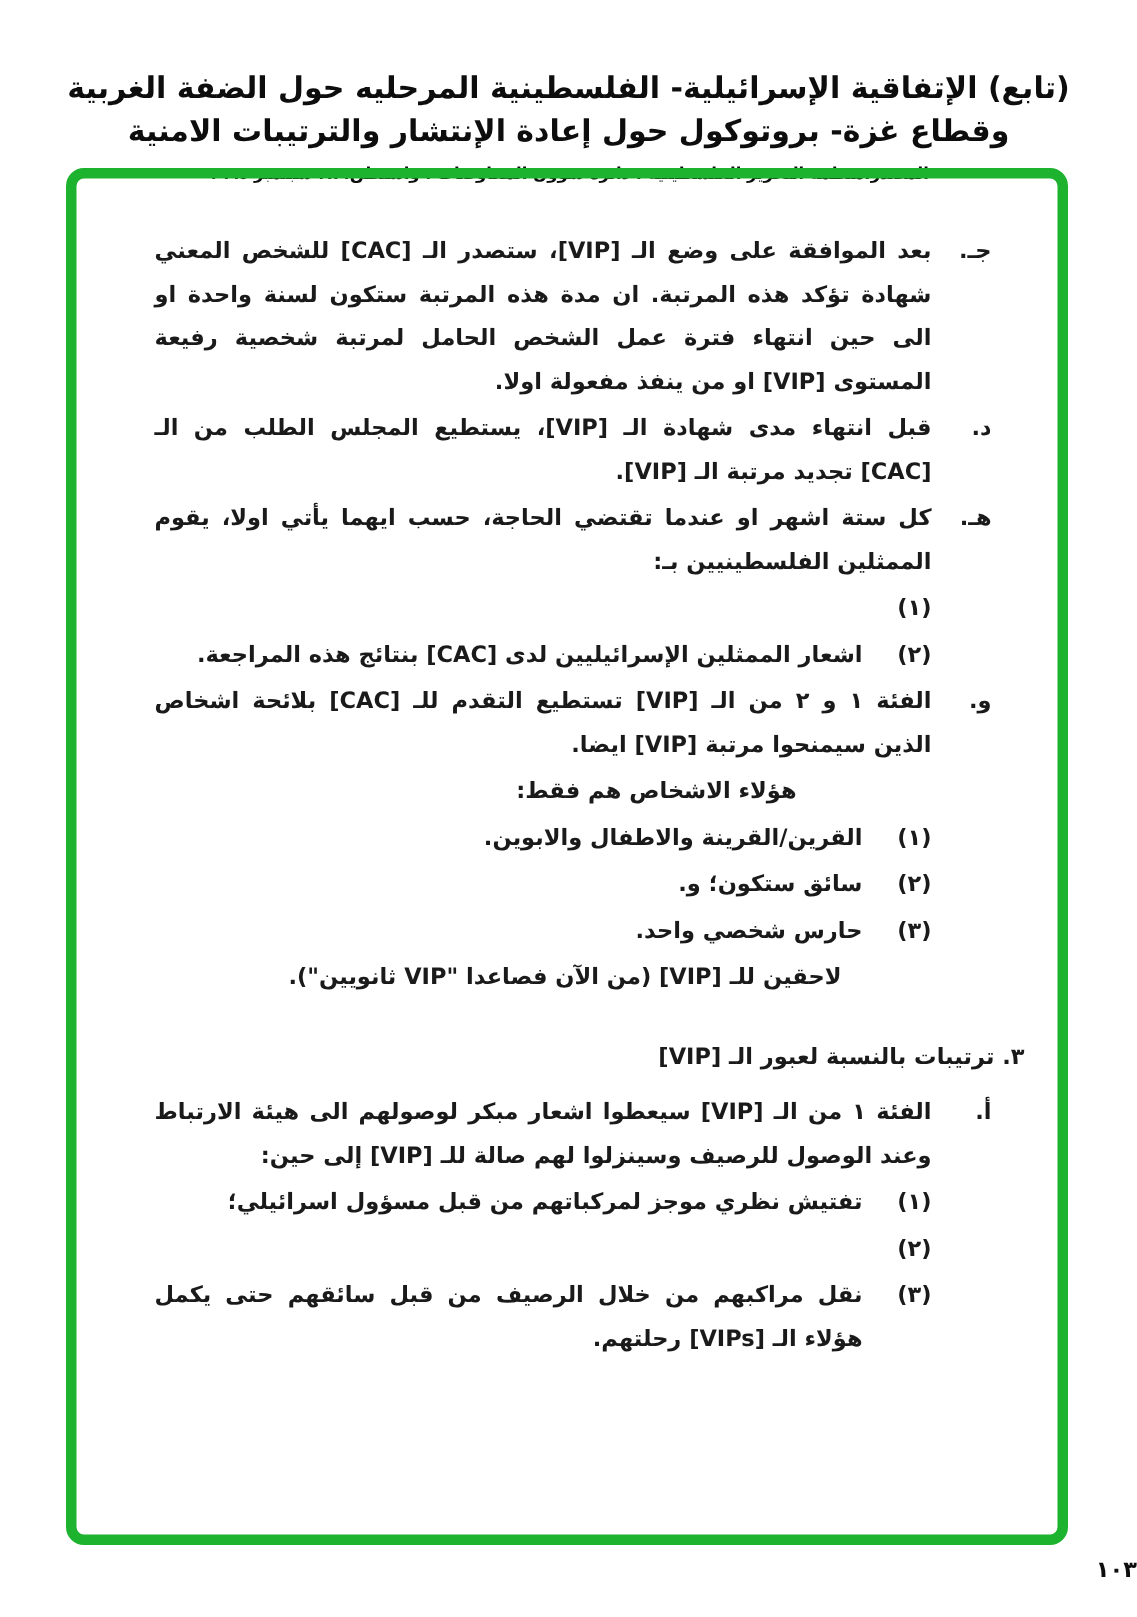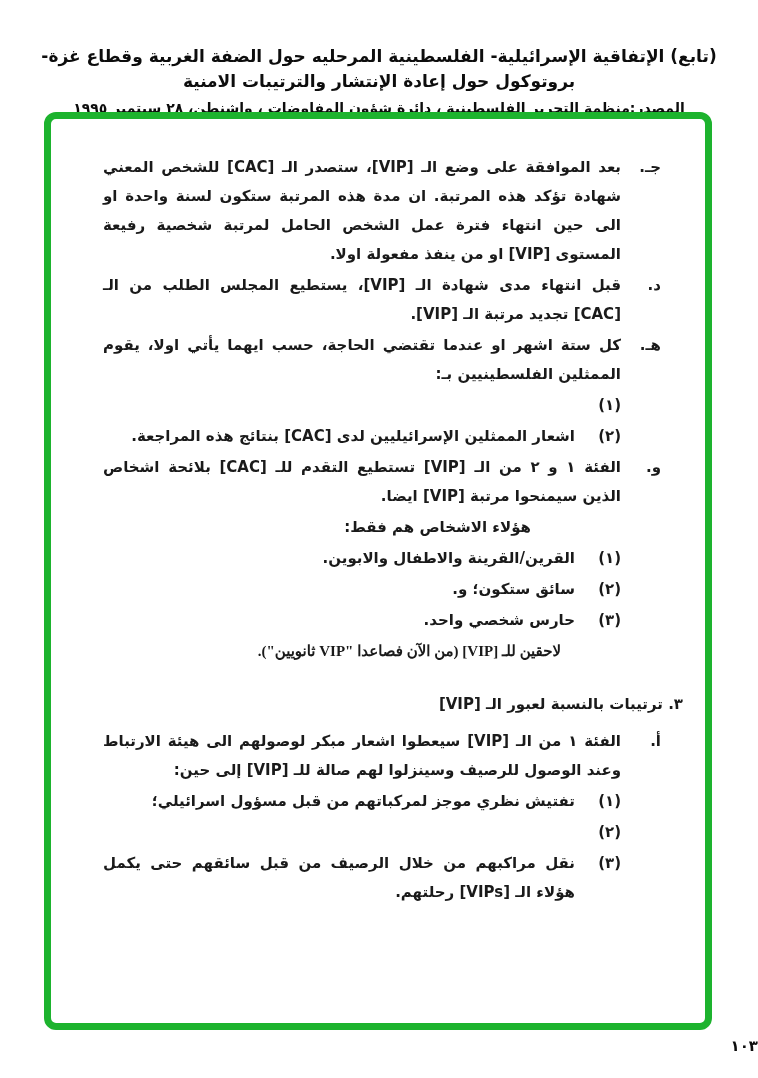--- a/index.html
+++ b/index.html
@@ -7,25 +7,25 @@
     width:758px;height:1078px;position:relative;background:#ffffff;
     font-family:"DejaVu Sans","Liberation Sans",sans-serif;
     direction:rtl;overflow:hidden;color:#1a1a1a;
   }
   
   .doc-header{
     position:absolute;top:44px;left:16px;right:16px;
     text-align:center;
   }
   .doc-header .title{
-    font-size:17px;font-weight:bold;line-height:1.45;color:#0d0d0d;
+    font-size:20px;font-weight:bold;line-height:1.45;color:#0d0d0d;
     letter-spacing:0px;
   }
   .doc-header .source{
-    font-size:14px;font-weight:bold;margin-top:7px;color:#0d0d0d;
+    font-size:11px;font-weight:bold;margin-top:7px;color:#0d0d0d;
   }
   
   .green-box{
     position:absolute;left:44px;top:112px;width:668px;height:918px;
     box-sizing:border-box;border:7px solid #1db32e;border-radius:12px;
     background:transparent;
   }
   
   .doc-body{
     position:absolute;left:51px;top:119px;width:654px;height:904px;
@@ -38,21 +38,21 @@
     text-align:justify;text-justify:inter-word;
     margin-bottom:2px;
   }
   .block .marker{flex:0 0 40px;text-align:right;}
   .block .text{flex:1;}
   .block.level-1{padding-right:40px;}
   .block.level-1 .marker{flex:0 0 46px;}
   .block.level-2{padding-right:130px;}
   .block.level-2 .text{text-align:right;}
   .block.level-3{padding-right:100px;}
-  .block.level-3 .text{text-align:right;font-family:Liberation Serif, serif;}
+  .block.level-3 .text{text-align:right;}
   .block.level-4{
     margin-right:-22px;margin-top:24px;margin-bottom:8px;
   }
   .block.level-4 .text{
     text-align:right;font-weight:bold;
     text-underline-offset:4px;
   }
   .block .marker:empty{display:none;}
   
   .page-number{

